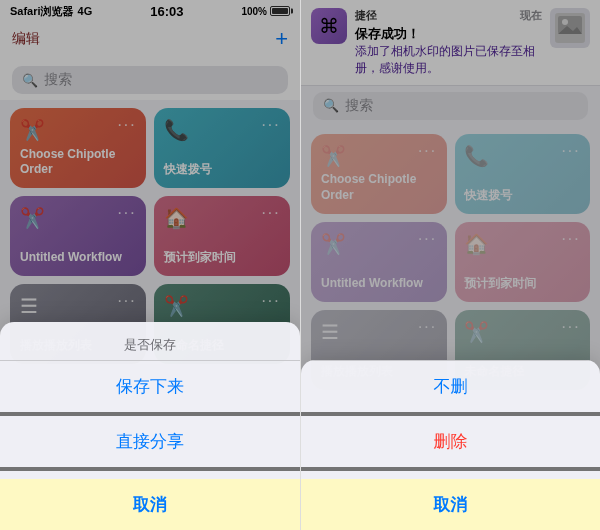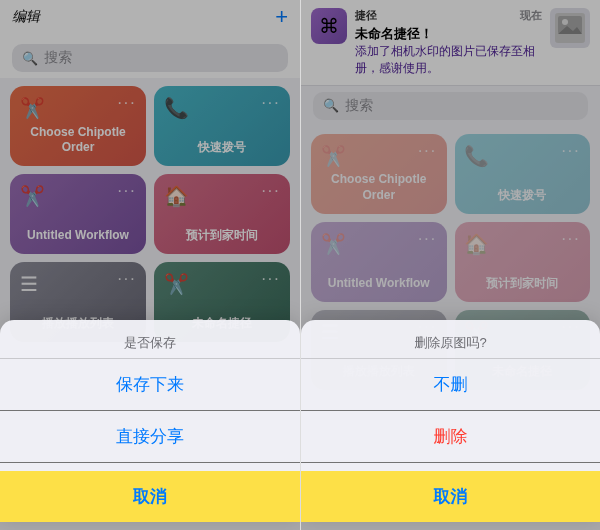--- a/index.html
+++ b/index.html
@@ -62,22 +62,21 @@
       justify-content: space-between;
       flex-shrink: 0;
     }
     .header-title {
       font-size: 26px;
       font-weight: 700;
       color: #000;
     }
     .header-edit {
       font-size: 14px;
-      color: #000000;
-      font-style: italic;
+      color: #7f1d1d;
     }
     .header-add {
       font-size: 22px;
       color: #007aff;
       font-weight: 300;
     }
 
     
     .search-bar {
       background: #fff;
@@ -134,27 +133,26 @@
     }
     .card-icon {
       font-size: 20px;
       color: rgba(255,255,255,0.9);
     }
     .card-label {
       font-size: 12px;
       font-weight: 600;
       color: #fff;
       line-height: 1.3;
-      text-align: center;
     }
 
     
     .bottom-sheet {
       position: absolute;
-      bottom: 8px; left: 0; right: 0;
+      bottom: 0; left: 0; right: 0;
       background: rgba(242,242,247,0.97);
       border-radius: 14px 14px 0 0;
       overflow: hidden;
       box-shadow: 0 -2px 20px rgba(0,0,0,0.15);
     }
 
     .sheet-title {
       text-align: center;
       padding: 14px 10px 6px;
       font-size: 13px;
@@ -169,26 +167,26 @@
 
     .sheet-btn {
       display: block;
       width: 100%;
       text-align: center;
       padding: 14px;
       font-size: 17px;
       color: #007aff;
       background: transparent;
       border: none;
-      border-bottom: 1px solid #737373;
+      border-bottom: 4px solid #737373;
       cursor: pointer;
     }
     .sheet-btn:last-child { border-bottom: none; }
     .sheet-btn.cancel {
-      background: #fde047;
+      background: #fef9c3;
       margin-top: 8px;
       font-weight: 600;
     }
     .sheet-btn.destructive { color: #ff3b30; }
 
     
     .notification-bar {
       background: #fff;
       margin: 0;
       padding: 8px 10px;
@@ -240,20 +238,33 @@
       background: rgba(0,0,0,0.3);
       z-index: 1;
     }
     .bottom-sheet { z-index: 2; }
   </style>
 </head>
 <body>
 
 <div class="phone-panel">
 
+  <div class="status-bar">
+    <div class="left">
+      <span>Safari浏览器</span>
+      <span>4G</span>
+    </div>
+    <div style="font-size:13px;font-weight:600;">16:03</div>
+    <div class="right">
+      <span>100%</span>
+      <div class="battery-icon">
+        <div class="battery-fill"></div>
+      </div>
+    </div>
+  </div>
 
   <div class="header">
     <span class="header-edit">编辑</span>
     <span class="header-add">+</span>
   </div>
 
   <div class="search-bar">
     <div class="search-input-wrap">
       <span class="search-icon-char">🔍</span>
       <span class="search-placeholder">搜索</span>
@@ -308,21 +319,21 @@
 
   <div class="notification-bar">
     <div class="notif-icon-wrap">
       <span style="font-size:20px;">⌘</span>
     </div>
     <div class="notif-content">
       <div class="notif-header">
         <span class="notif-app">捷径</span>
         <span class="notif-time">现在</span>
       </div>
-      <div class="notif-title">未命名捷径！</div>
+      <div class="notif-title">保存成功！</div>
       <div class="notif-body">添加了相机水印的图片已保存至相册，感谢使用。</div>
     </div>
     <div class="notif-thumb">
       <svg viewBox="0 0 30 30">
         <rect width="30" height="30" fill="#ccc" rx="3"></rect>
         <rect x="3" y="3" width="24" height="18" fill="#aaa" rx="2"></rect>
         <circle cx="10" cy="9" r="3" fill="#fff" opacity="0.7"></circle>
         <polygon points="3,21 12,13 18,18 22,14 27,21" fill="#888"></polygon>
       </svg>
     </div>
@@ -364,19 +375,18 @@
     <div class="shortcut-card dark-teal">
       <span class="card-dots">···</span>
       <span class="card-icon">✂️</span>
       <span class="card-label">未命名捷径</span>
     </div>
   </div>
 
   <div class="overlay-dim"></div>
 
   <div class="bottom-sheet">
-    <div class="sheet-title">删除原图吗?</div>
     <div class="sheet-divider"></div>
     <button class="sheet-btn">不删</button>
     <button class="sheet-btn destructive">删除</button>
     <button class="sheet-btn cancel">取消</button>
   </div>
 </div>
 
 </body></html>

